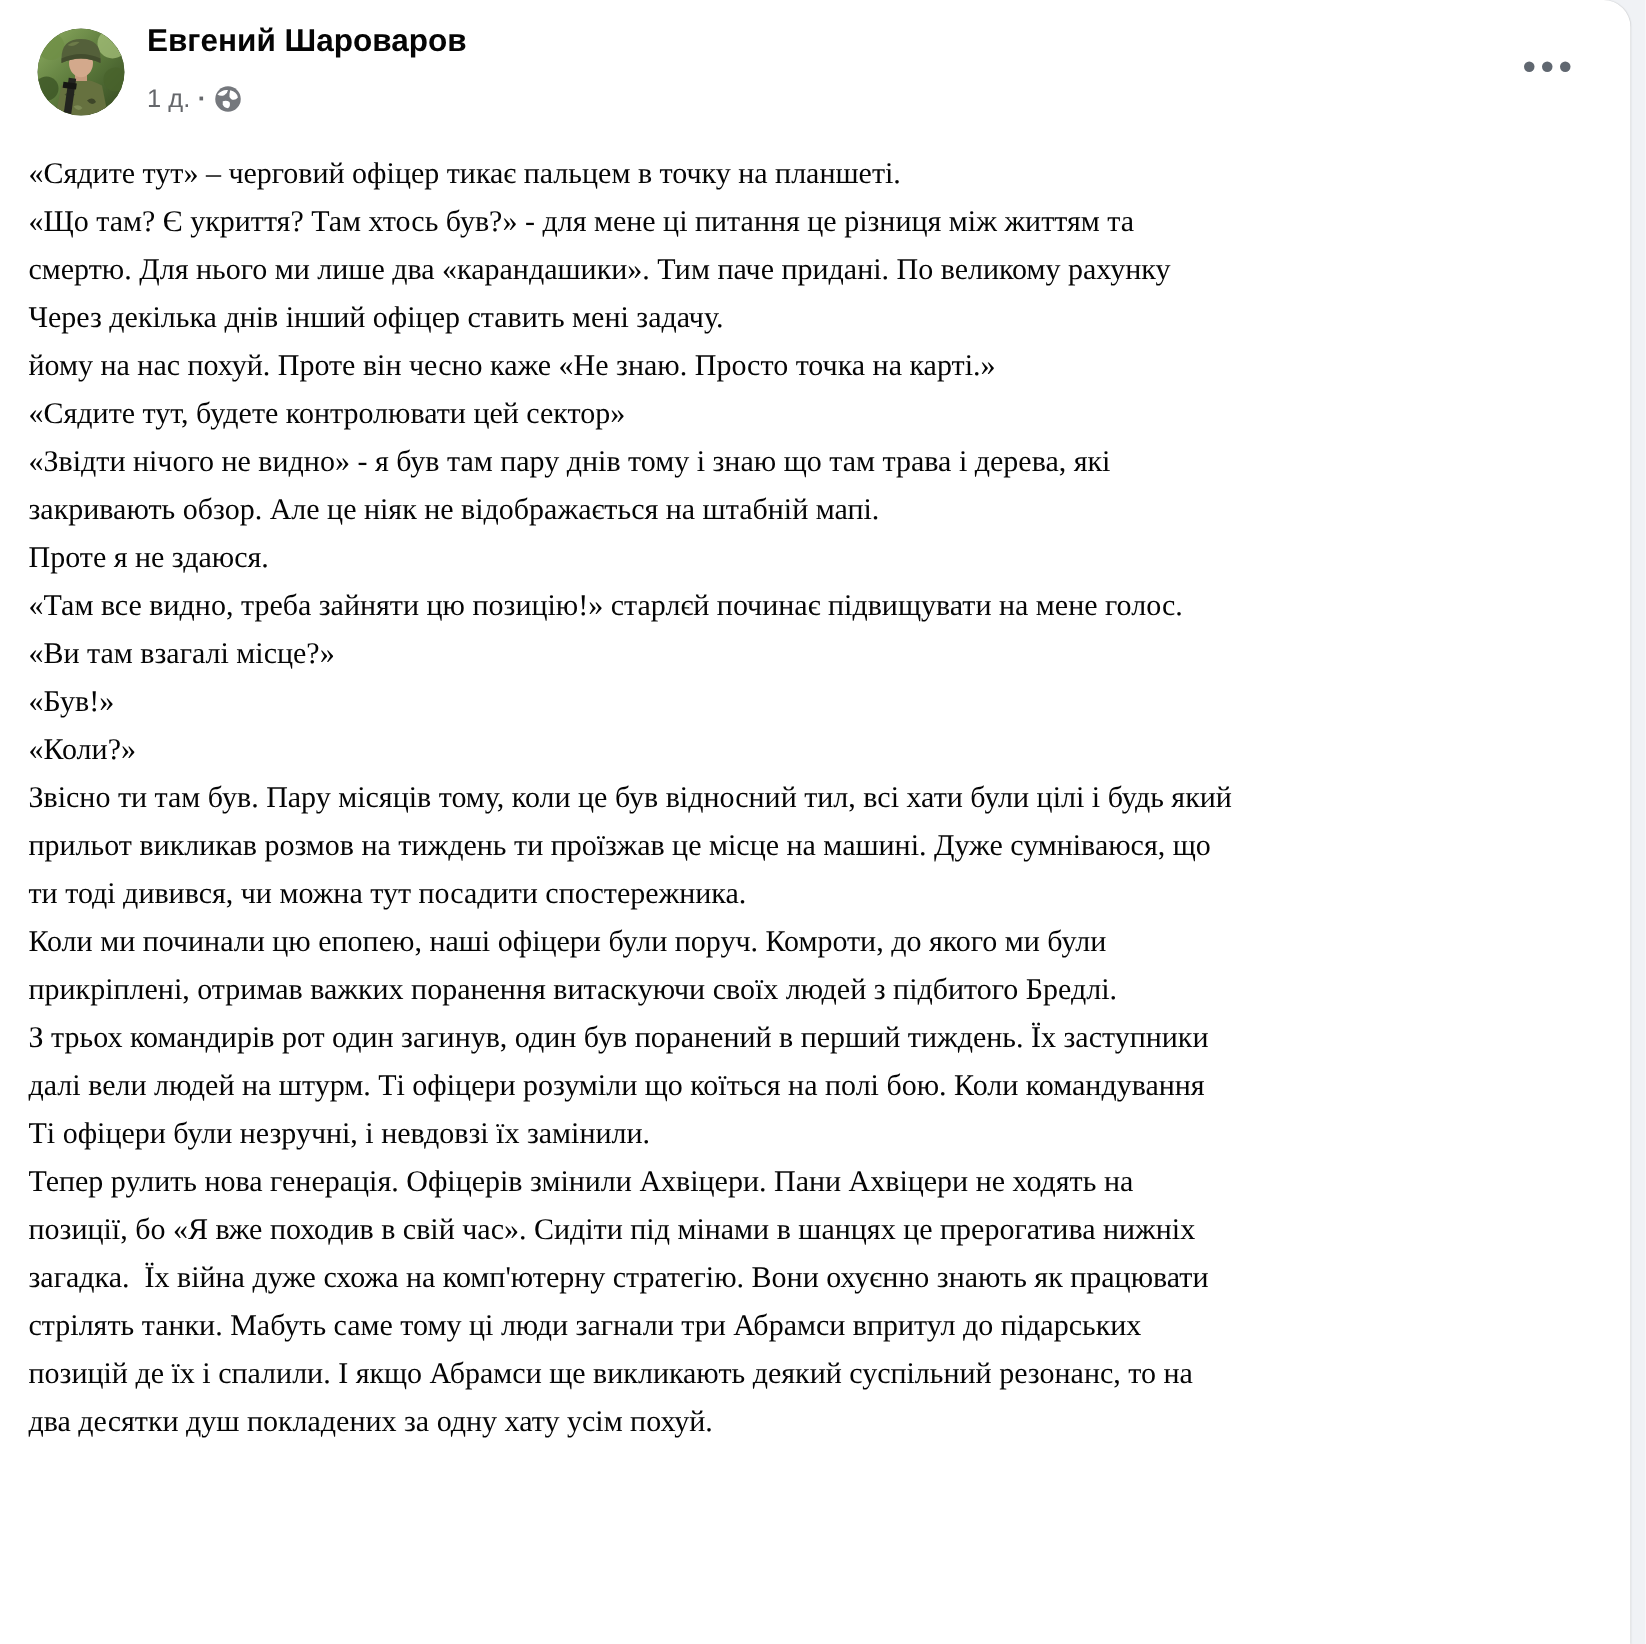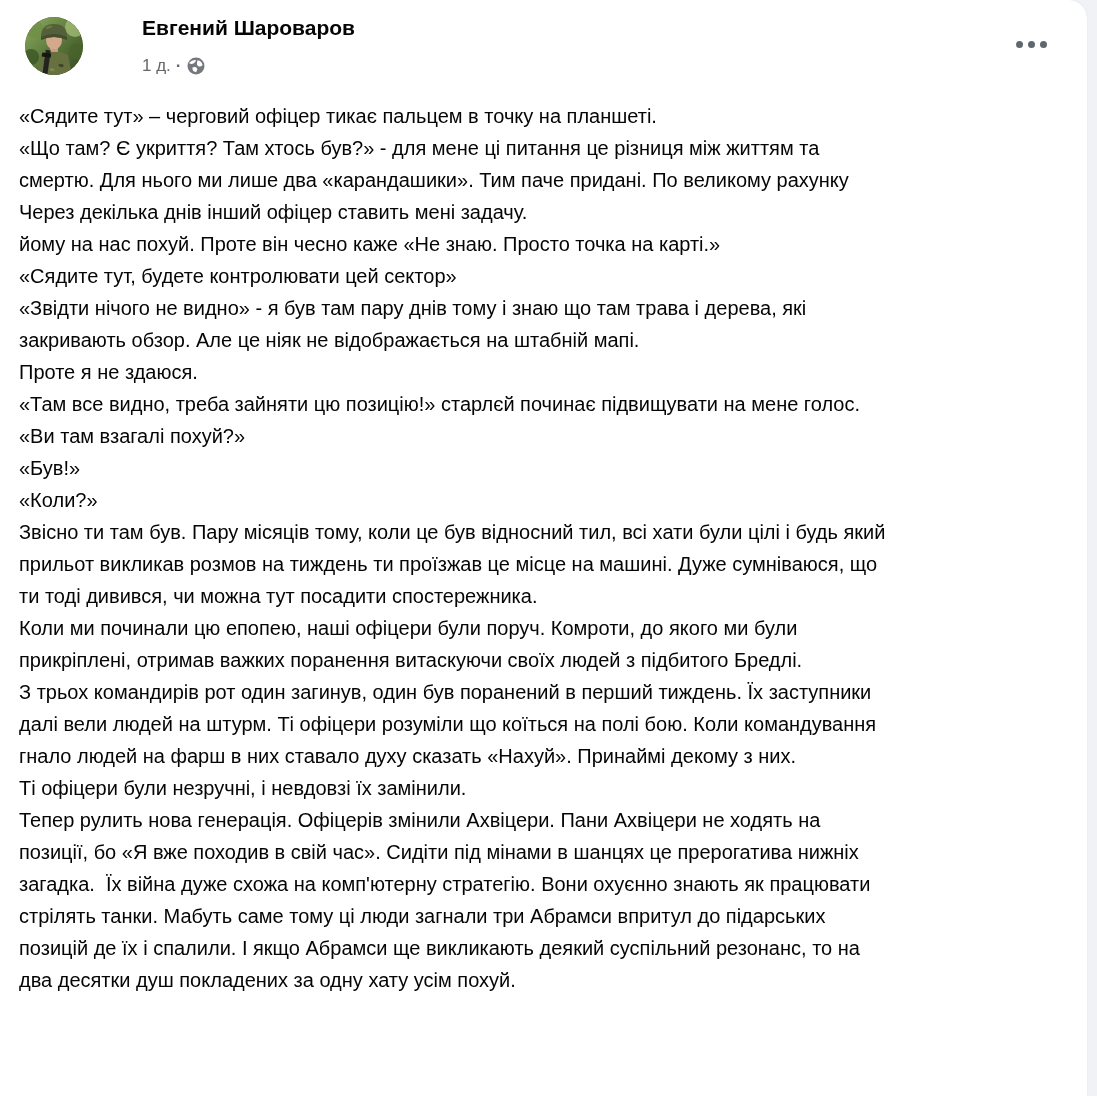--- a/index.html
+++ b/index.html
@@ -15,22 +15,21 @@
     width: 1087px; min-height: 1096px;
     background: #ffffff;
     border-radius: 0 18px 0 0;
     box-shadow: 0 0 1px rgba(0,0,0,.18);
     overflow: hidden;
   }
   .header {
     position: relative;
     padding: 14px 16px 0 25px;
     display: flex;
-    align-items: center;
-    gap: 44px;
+    align-items: flex-end;
   }
   .avatar {
     width: 58px; height: 58px;
     border-radius: 50%;
     overflow: hidden;
     flex: 0 0 auto;
     cursor: pointer;
     background: #4c6132;
   }
   .avatar svg { display: block; }
@@ -75,20 +74,21 @@
   }
   .post-body {
     padding: 23px 18px 16px 19px;
     font-size: 20px;
     color: #050505;
   }
   .post-line {
     line-height: 32px;
     white-space: pre;
     min-height: 32px;
+    font-family: Liberation Serif, serif;
   }
 </style>
 </head>
 <body>
 
 <div class="card">
 
   <div class="header">
 
     <div class="avatar">
@@ -156,31 +156,30 @@
       <div class="post-line">«Сядите тут» – черговий офіцер тикає пальцем в точку на планшеті.</div>
       <div class="post-line">«Що там? Є укриття? Там хтось був?» - для мене ці питання це різниця між життям та</div>
       <div class="post-line">смертю. Для нього ми лише два «карандашики». Тим паче придані. По великому рахунку</div>
       <div class="post-line">Через декілька днів інший офіцер ставить мені задачу.</div>
       <div class="post-line">йому на нас похуй. Проте він чесно каже «Не знаю. Просто точка на карті.»</div>
       <div class="post-line">«Сядите тут, будете контролювати цей сектор»</div>
       <div class="post-line">«Звідти нічого не видно» - я був там пару днів тому і знаю що там трава і дерева, які</div>
       <div class="post-line">закривають обзор. Але це ніяк не відображається на штабній мапі.</div>
       <div class="post-line">Проте я не здаюся.</div>
       <div class="post-line">«Там все видно, треба зайняти цю позицію!» старлєй починає підвищувати на мене голос.</div>
-      <div class="post-line">«Ви там взагалі похуй?»</div>
+      <div class="post-line">«Ви там взагалі місце?»</div>
       <div class="post-line">«Був!»</div>
       <div class="post-line">«Коли?»</div>
       <div class="post-line">Звісно ти там був. Пару місяців тому, коли це був відносний тил, всі хати були цілі і будь який</div>
       <div class="post-line">прильот викликав розмов на тиждень ти проїзжав це місце на машині. Дуже сумніваюся, що</div>
       <div class="post-line">ти тоді дивився, чи можна тут посадити спостережника.</div>
       <div class="post-line">Коли ми починали цю епопею, наші офіцери були поруч. Комроти, до якого ми були</div>
       <div class="post-line">прикріплені, отримав важких поранення витаскуючи своїх людей з підбитого Бредлі.</div>
       <div class="post-line">З трьох командирів рот один загинув, один був поранений в перший тиждень. Їх заступники</div>
       <div class="post-line">далі вели людей на штурм. Ті офіцери розуміли що коїться на полі бою. Коли командування</div>
-      <div class="post-line">гнало людей на фарш в них ставало духу сказать «Нахуй». Принаймі декому з них.</div>
       <div class="post-line">Ті офіцери були незручні, і невдовзі їх замінили.</div>
       <div class="post-line">Тепер рулить нова генерація. Офіцерів змінили Ахвіцери. Пани Ахвіцери не ходять на</div>
       <div class="post-line">позиції, бо «Я вже походив в свій час». Сидіти під мінами в шанцях це прерогатива нижніх</div>
       <div class="post-line">загадка.  Їх війна дуже схожа на комп'ютерну стратегію. Вони охуєнно знають як працювати</div>
       <div class="post-line">стрілять танки. Мабуть саме тому ці люди загнали три Абрамси впритул до підарських</div>
       <div class="post-line">позицій де їх і спалили. І якщо Абрамси ще викликають деякий суспільний резонанс, то на</div>
       <div class="post-line">два десятки душ покладених за одну хату усім похуй.</div>
     </div>
 
 </div>

